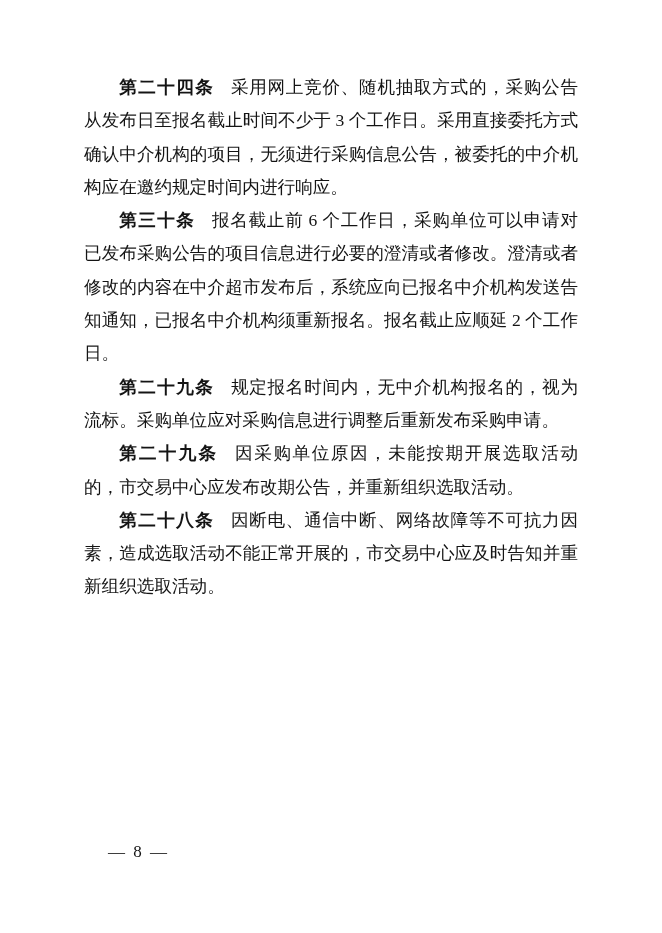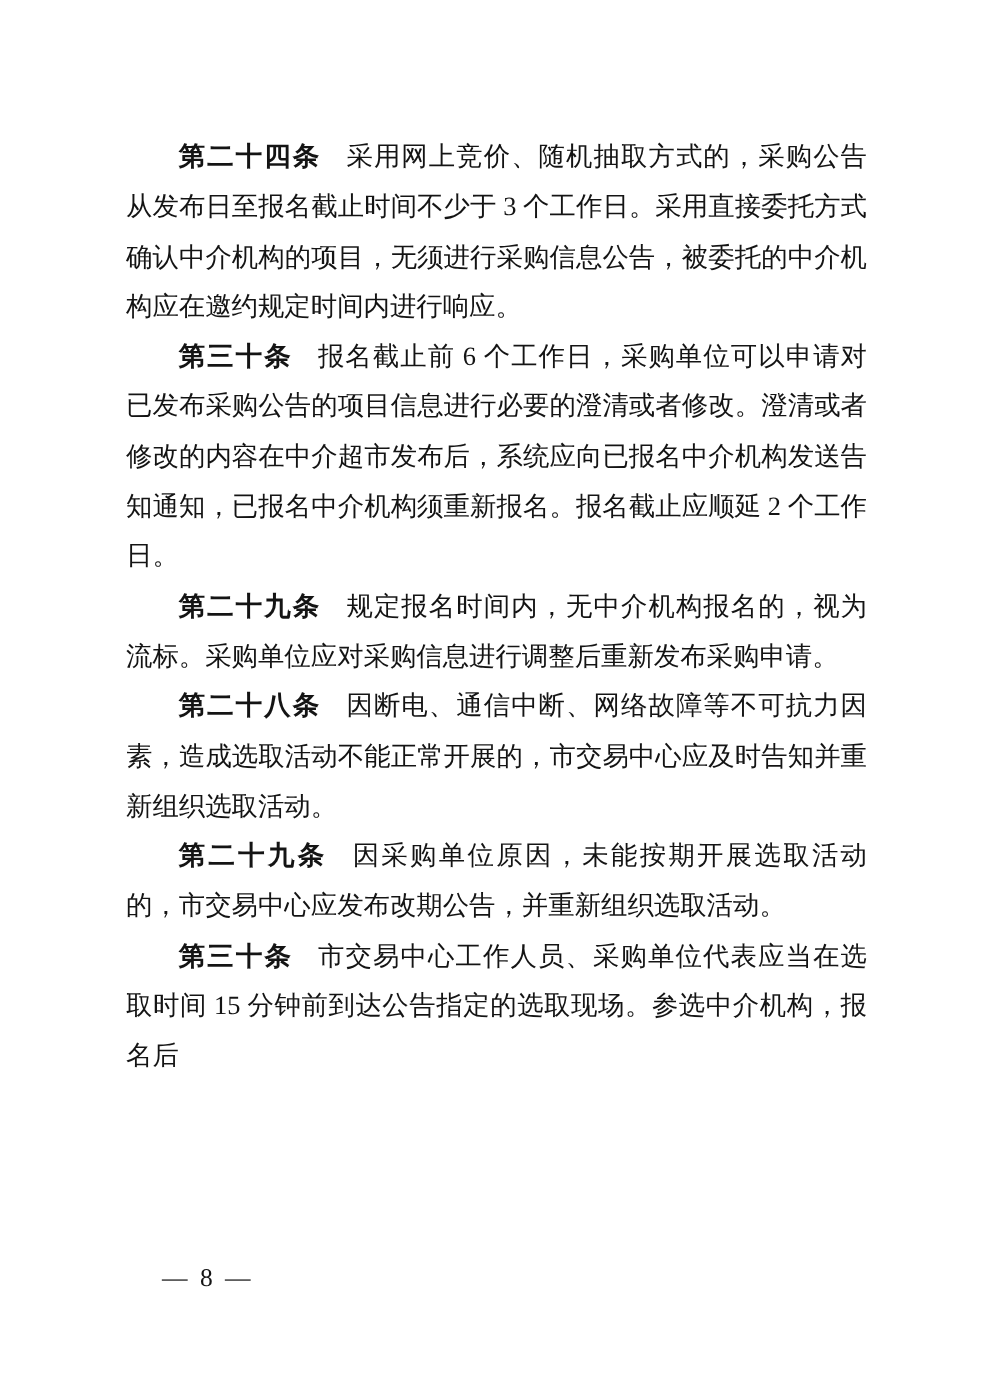--- a/index.html
+++ b/index.html
@@ -16,21 +16,21 @@
     position: relative;
     width: 662px;
     height: 933px;
     background: #ffffff;
     overflow: hidden;
     color: #141414;
   }
   .content {
     position: absolute;
     left: 84px;
-    top: 88px;
+    top: 71px;
     width: 494px;
     font-size: 17.6px;
     line-height: 33.3px;
     text-align: justify;
   }
   .para {
     margin: 0;
     padding: 0;
     text-indent: 2em;
   }
@@ -65,27 +65,24 @@
     <p class="para">
       <span class="article-no">第三十条</span><span class="article-body">报名截止前 6 个工作日，采购单位可以申请对已发布采购公告的项目信息进行必要的澄清或者修改。澄清或者修改的内容在中介超市发布后，系统应向已报名中介机构发送告知通知，已报名中介机构须重新报名。报名截止应顺延 2 个工作日。</span>
     </p>
 
 
     <p class="para">
       <span class="article-no">第二十九条</span><span class="article-body">规定报名时间内，无中介机构报名的，视为流标。采购单位应对采购信息进行调整后重新发布采购申请。</span>
     </p>
 
     <p class="para">
-      <span class="article-no">第二十八条</span><span class="article-body">因断电、通信中断、网络故障等不可抗力因素，造成选取活动不能正常开展的，市交易中心应及时告知并重新组织选取活动。</span>
-    </p>
-
-    <p class="para">
       <span class="article-no">第二十九条</span><span class="article-body">因采购单位原因，未能按期开展选取活动的，市交易中心应发布改期公告，并重新组织选取活动。</span>
     </p>
 
     <p class="para">
-      <span class="article-no">第三十条</span><span class="article-body">市交易中心工作人员、采购单位代表应当在选取时间 15 分钟前到达公告指定的选取现场。参选中介机构，报名后</span>
+      <span class="article-no">第二十八条</span><span class="article-body">因断电、通信中断、网络故障等不可抗力因素，造成选取活动不能正常开展的，市交易中心应及时告知并重新组织选取活动。</span>
     </p>
+
 
   </div>
 
   <div class="footer">— 8 —</div>
 </div>
 
 </body></html>

